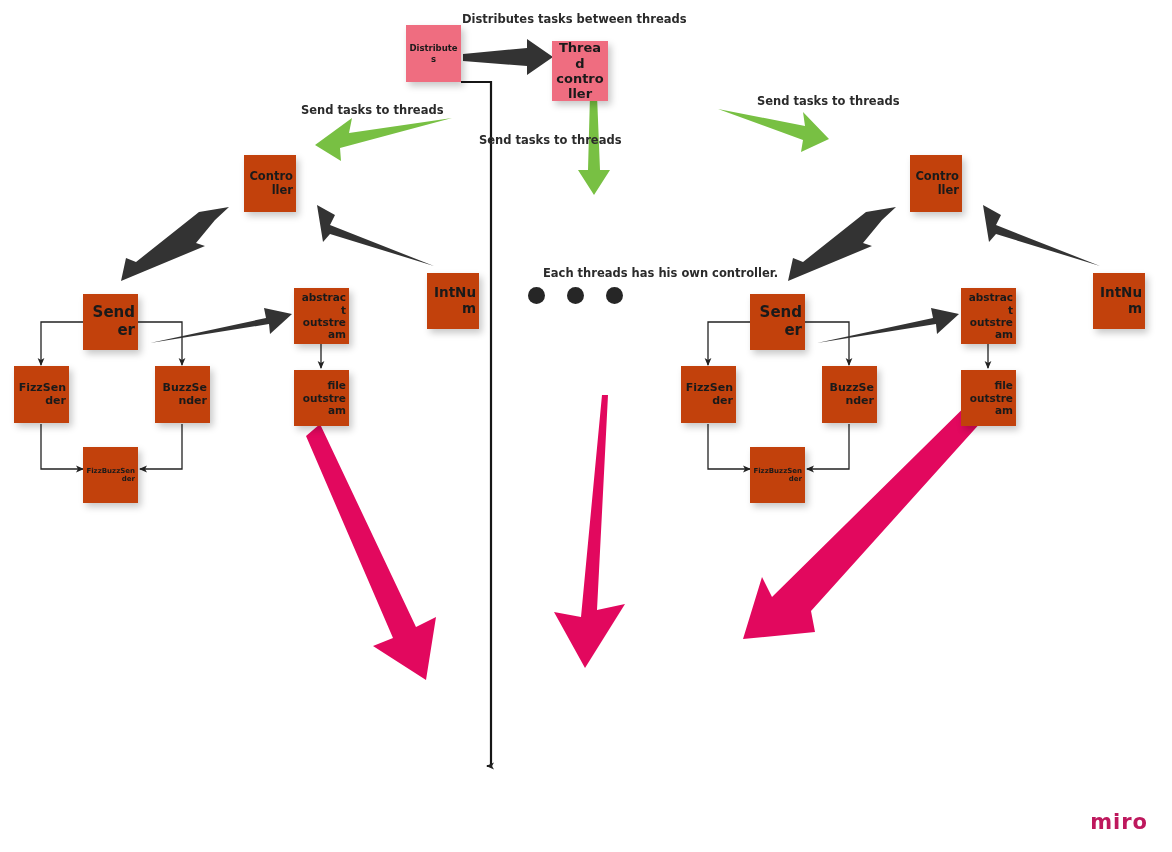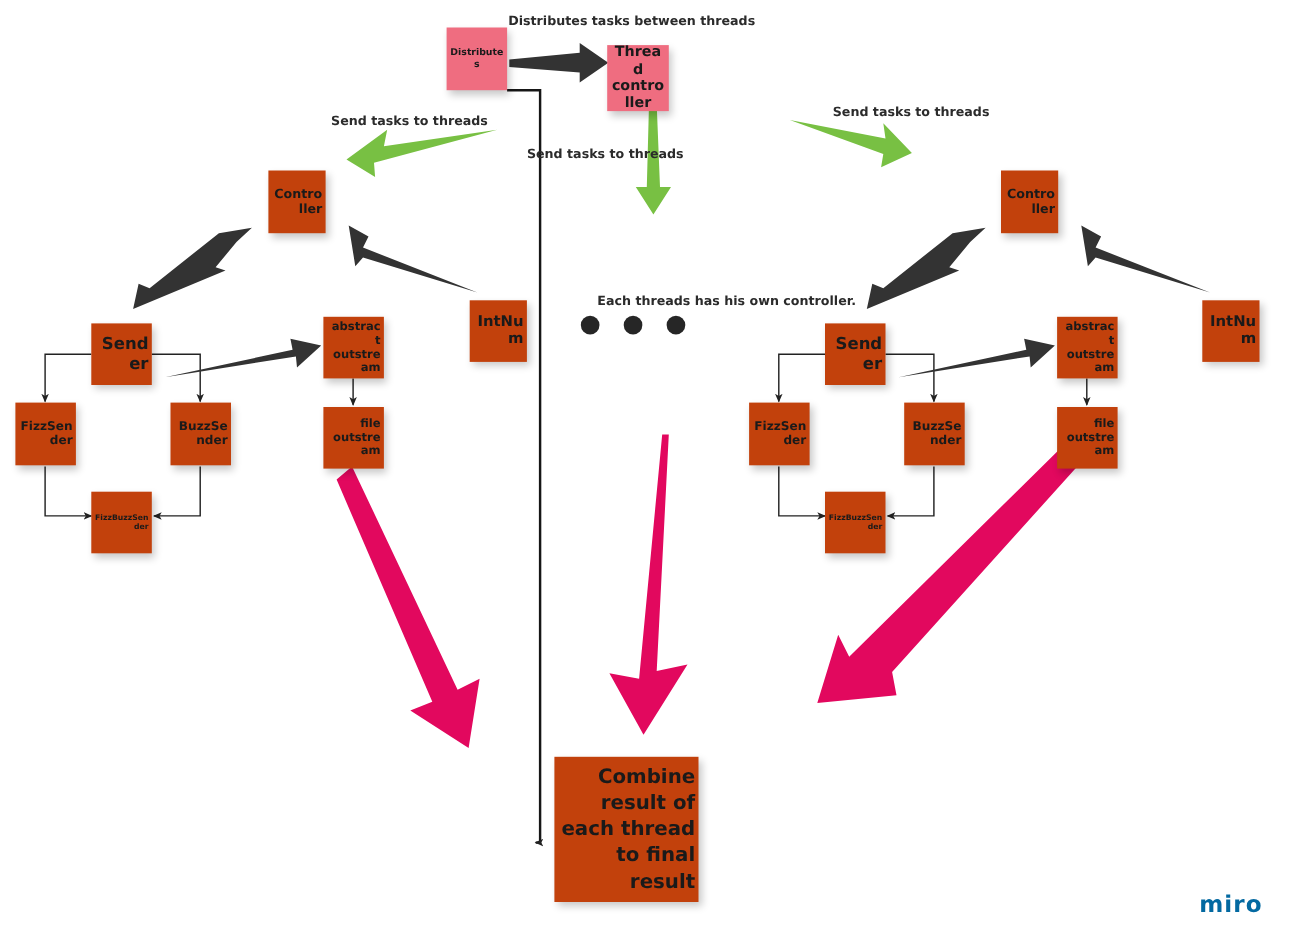--- a/index.html
+++ b/index.html
@@ -55,21 +55,21 @@
   }
   .dots i {
     display: block;
     width: 17px; height: 17px;
     border-radius: 50%;
     background: #262626;
   }
   .watermark {
     position: absolute;
     right: 24px; bottom: 18px;
-    color: #0369a1;
+    color: #be185d;
     font-size: 21px;
     letter-spacing: 1px;
     z-index: 6;
   }
 </style>
 </head>
 <body>
 
 <div id="canvas">
 
@@ -171,17 +171,16 @@
   <div class="note yellow" style="left:681px; top:366px; width:55px; height:57px; font-size:11px;">FizzSender</div>
 
   <div class="note yellow" style="left:822px; top:366px; width:55px; height:57px; font-size:11px;">BuzzSender</div>
 
   <div class="note yellow" style="left:750px; top:447px; width:55px; height:56px; font-size:7px;">FizzBuzzSender</div>
 
   <div class="note yellow" style="left:961px; top:288px; width:55px; height:56px; font-size:10.5px;">abstract outstream</div>
 
   <div class="note yellow" style="left:961px; top:370px; width:55px; height:56px; font-size:10.5px;">file outstream</div>
 
-  <div class="note yellow" style="left:504px; top:688px; width:131px; height:132px; font-size:18px; line-height:1.32;">Combine result of each thread to final result</div>
 
   <div class="watermark">miro</div>
 
 </div>
 
 </body></html>

